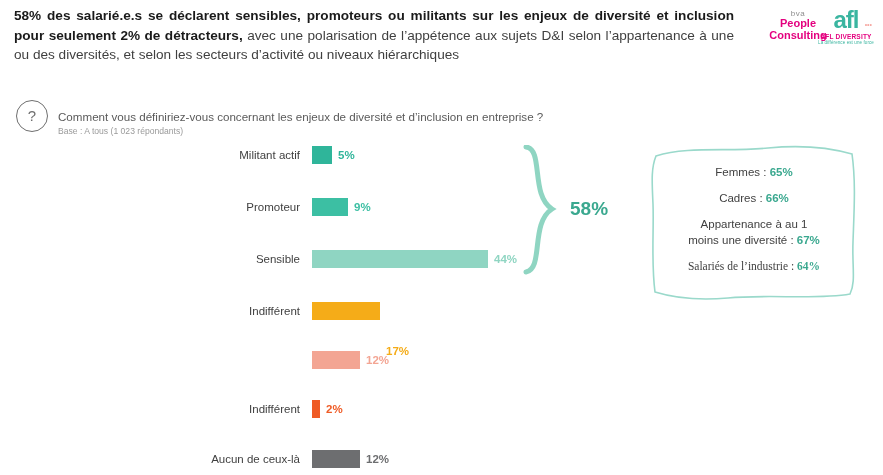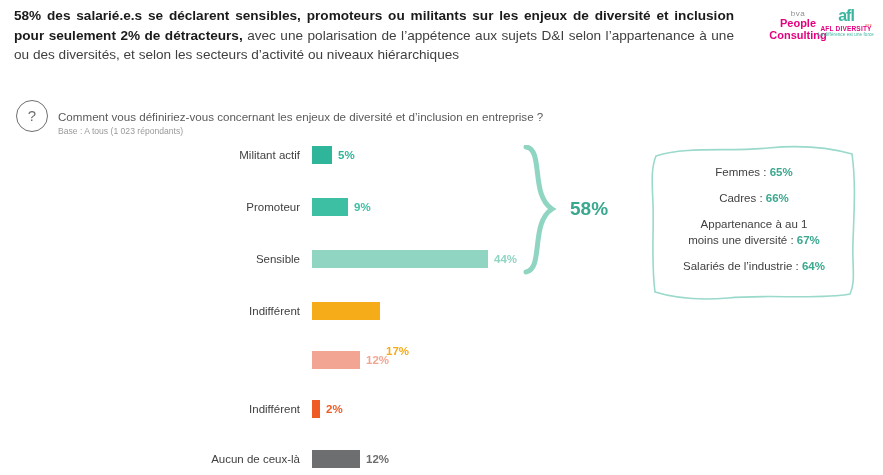--- a/index.html
+++ b/index.html
@@ -60,21 +60,21 @@
     font-weight: bold;
     color: #e4007f;
   }
   .logo-afl {
     position: absolute;
     left: 818px; top: 8px;
     width: 56px;
     text-align: center;
   }
   .logo-afl .afl-mark {
-    font-size: 16px;
+    font-size: 24px;
     font-weight: bold;
     color: #3ab5a0;
     letter-spacing: -1px;
     line-height: 1;
   }
   .logo-afl .afl-name {
     font-size: 6.5px;
     font-weight: bold;
     color: #e4007f;
     letter-spacing: .2px;
@@ -287,18 +287,18 @@
       <span>Cadres :</span>
       <b>66%</b>
     </div>
     <div class="cline" style="top:76px;">
       <span>Appartenance à au 1</span>
     </div>
     <div class="cline" style="top:92px;">
       <span>moins une diversité :</span>
       <b>67%</b>
     </div>
-    <div class="cline" style="top:118px;">
+    <div class="cline" style="top:118px;font-family:Liberation Serif, serif;">
       <span>Salariés de l’industrie :</span>
       <b>64%</b>
     </div>
   </div>
 </div>
 
 </body></html>

